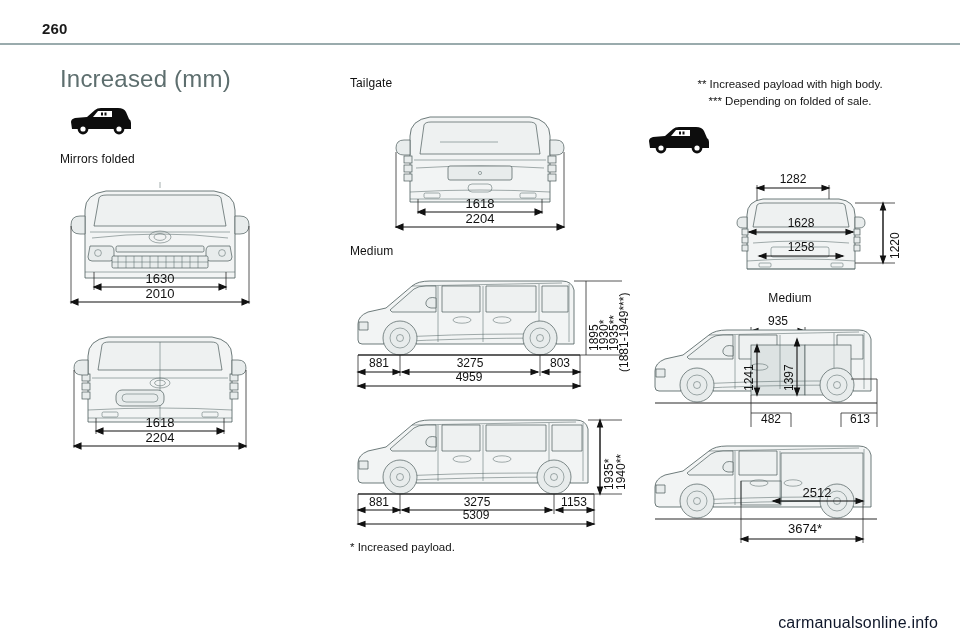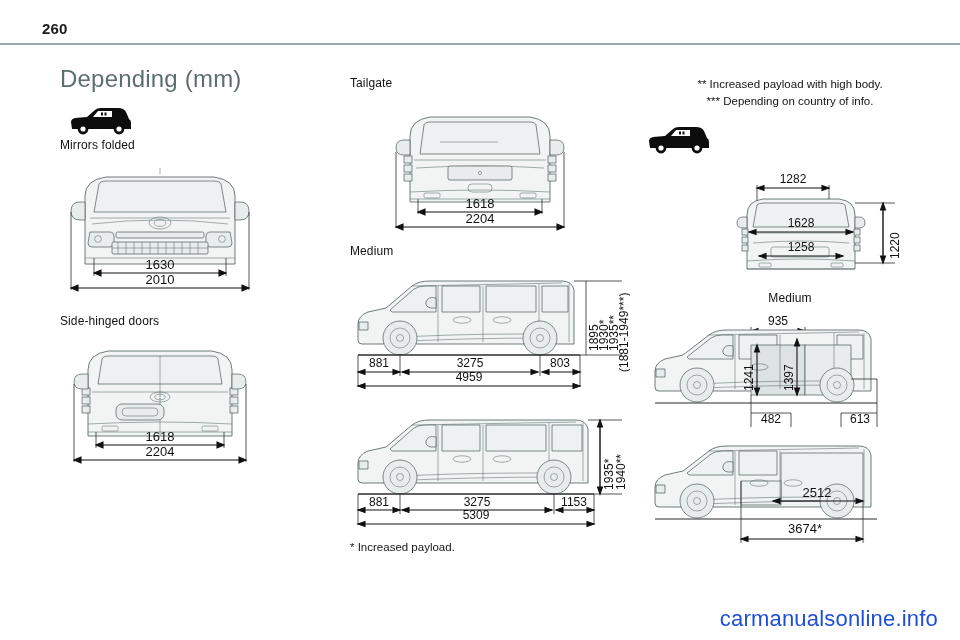--- a/index.html
+++ b/index.html
@@ -48,21 +48,21 @@
   }
 
   
   .silhouette { display: block; }
 
   
   .fig { display: block; }
 
   .watermark {
     position: absolute; right: 22px; bottom: 8px;
-    font-size: 22px; color: #1d4ed8; letter-spacing: 0.2px;
+    font-size: 16px; color: #0f172a; letter-spacing: 0.2px;
     font-family: "Liberation Sans", sans-serif;
   }
 
   
   svg text {
     font-family: "Liberation Sans", sans-serif;
     fill: #111111;
   }
   .dim-txt { font-size: 13px; }
   .dim-txt-sm { font-size: 12px; }
@@ -76,36 +76,36 @@
 </head>
 <body>
 
 <div class="page">
 
   <div class="page-number">260</div>
   <div class="header-rule"></div>
 
   <div class="col col-1">
 
-    <div class="section-title">Depending (mm)</div>
+    <div class="section-title">Increased (mm)</div>
 
 
     <div style="margin-top:14px;margin-left:8px;">
       <svg class="silhouette" width="66" height="30" viewBox="0 0 66 30">
         <path d="M4 23 L3 16 Q3 13 7 12 L19 11 L27 4 Q29 2 33 2 L50 2 Q56 2 58 6 L61 13 Q63 14 63 17 L63 23 Z" fill="#0d0d0d"></path>
         <path d="M30 5 L44 5 L44 11 L25 11 Z" fill="#ffffff"></path>
         <path d="M33 6.5 L35 6.5 L35 9.5 L33 9.5 Z M36.5 6.5 L38.5 6.5 L38.5 9.5 L36.5 9.5 Z" fill="#0d0d0d"></path>
         <circle cx="15" cy="23" r="5.4" fill="#0d0d0d"></circle>
         <circle cx="15" cy="23" r="2.6" fill="#ffffff"></circle>
         <circle cx="51" cy="23" r="5.4" fill="#0d0d0d"></circle>
         <circle cx="51" cy="23" r="2.6" fill="#ffffff"></circle>
       </svg>
     </div>
 
-    <div class="sub-head" style="margin-top:2px;">Mirrors folded</div>
+    <div class="sub-head" style="margin-top:16px;">Mirrors folded</div>
 
     <div class="fig" style="margin-top:14px;">
       <svg width="200" height="130" viewBox="0 0 200 130">
 
         <line class="thin" x1="100" y1="2" x2="100" y2="8"></line>
 
         <path class="body-fill" d="M25 98 L25 30 Q25 14 46 11 L154 11 Q175 14 175 30 L175 98 Z"></path>
 
         <path class="glass" d="M34 46 L39 18 Q40 15 47 15 L153 15 Q160 15 161 18 L166 46 Z"></path>
 
@@ -157,21 +157,20 @@
 
         <text class="dim-txt" x="100" y="118" text-anchor="middle">2010</text>
         <g class="dimline">
           <line x1="11" y1="122" x2="189" y2="122"></line>
           <path d="M11 122 L18 119 L18 125 Z" fill="#111"></path>
           <path d="M189 122 L182 119 L182 125 Z" fill="#111"></path>
         </g>
       </svg>
     </div>
 
-    <div class="sub-head" style="margin-top:14px;">Side-hinged doors</div>
 
     <div class="fig" style="margin-top:12px;">
       <svg width="200" height="128" viewBox="0 0 200 128">
 
         <path class="body-fill" d="M28 96 L28 30 Q28 14 48 11 L152 11 Q172 14 172 30 L172 96 Z"></path>
 
         <path class="glass" d="M38 44 L42 19 Q43 16 49 16 L151 16 Q157 16 158 19 L162 44 Z"></path>
 
         <line class="thin" x1="100" y1="16" x2="100" y2="96"></line>
 
@@ -435,21 +434,21 @@
         </g>
       </svg>
     </div>
 
     <div class="footnote" style="margin-top:6px;">* Increased payload.</div>
   </div>
 
   <div class="col col-3">
 
     <div class="footnote" style="padding-top:14px;">** Increased payload with high body.</div>
-    <div class="footnote">*** Depending on country of info.</div>
+    <div class="footnote">*** Depending on folded of sale.</div>
 
     <div style="margin-top:16px;margin-left:6px;">
       <svg class="silhouette" width="66" height="30" viewBox="0 0 66 30">
         <path d="M4 23 L3 16 Q3 13 7 12 L19 11 L27 4 Q29 2 33 2 L50 2 Q56 2 58 6 L61 13 Q63 14 63 17 L63 23 Z" fill="#0d0d0d"></path>
         <path d="M30 5 L44 5 L44 11 L25 11 Z" fill="#ffffff"></path>
         <path d="M33 6.5 L35 6.5 L35 9.5 L33 9.5 Z M36.5 6.5 L38.5 6.5 L38.5 9.5 L36.5 9.5 Z" fill="#0d0d0d"></path>
         <circle cx="15" cy="23" r="5.4" fill="#0d0d0d"></circle>
         <circle cx="15" cy="23" r="2.6" fill="#ffffff"></circle>
         <circle cx="51" cy="23" r="5.4" fill="#0d0d0d"></circle>
         <circle cx="51" cy="23" r="2.6" fill="#ffffff"></circle>

